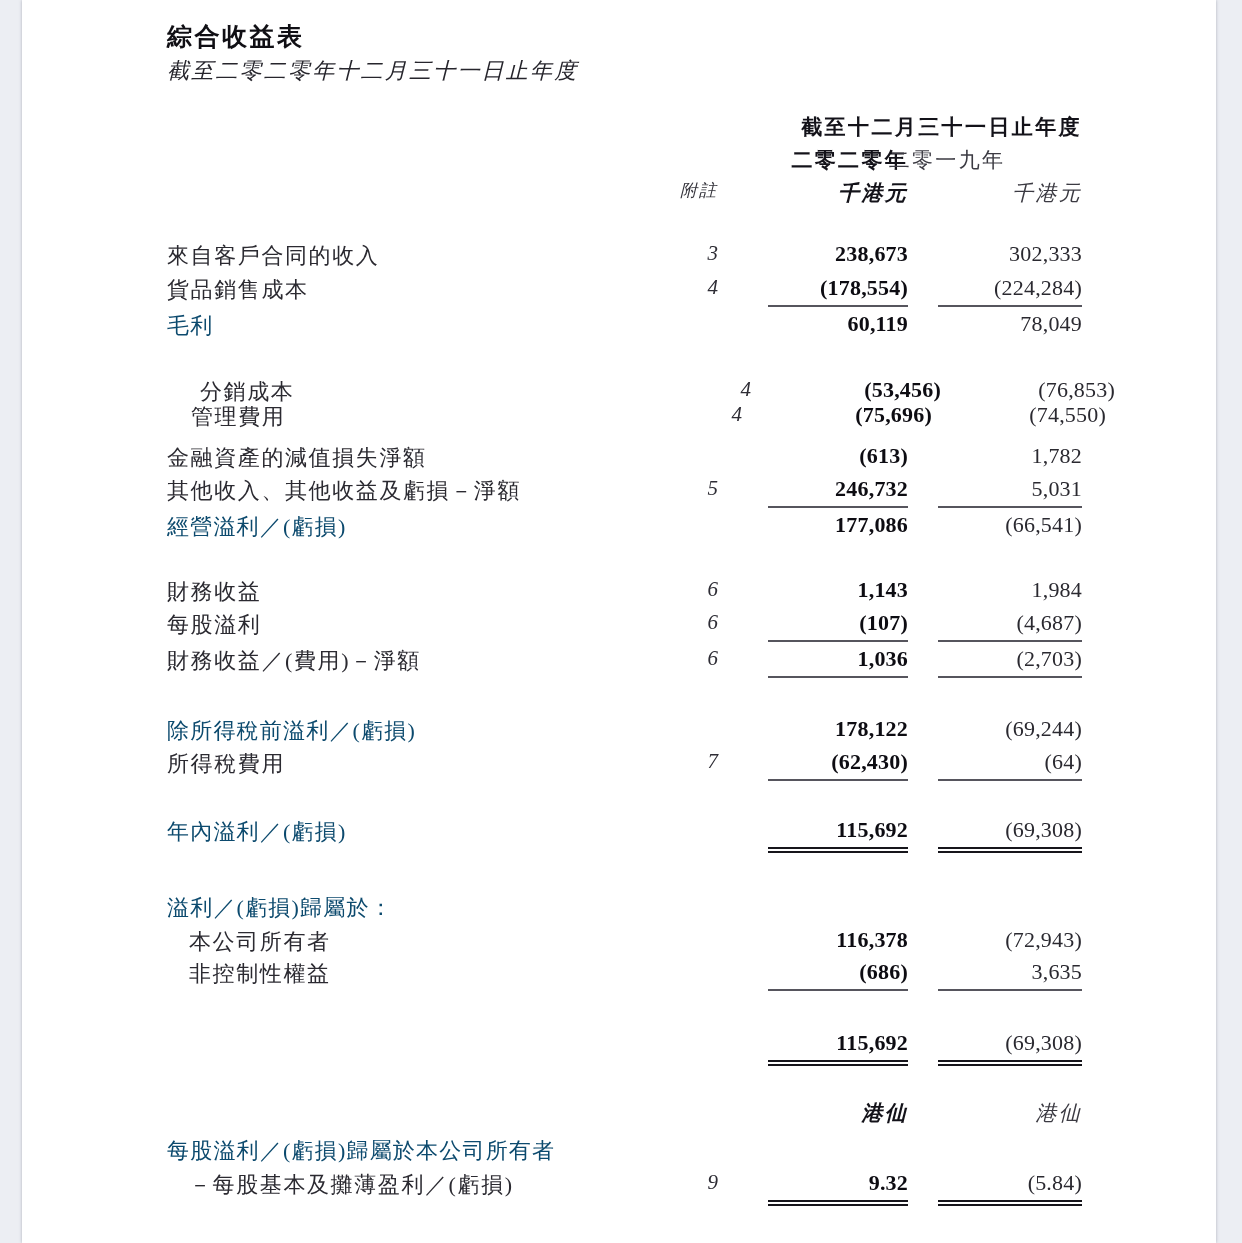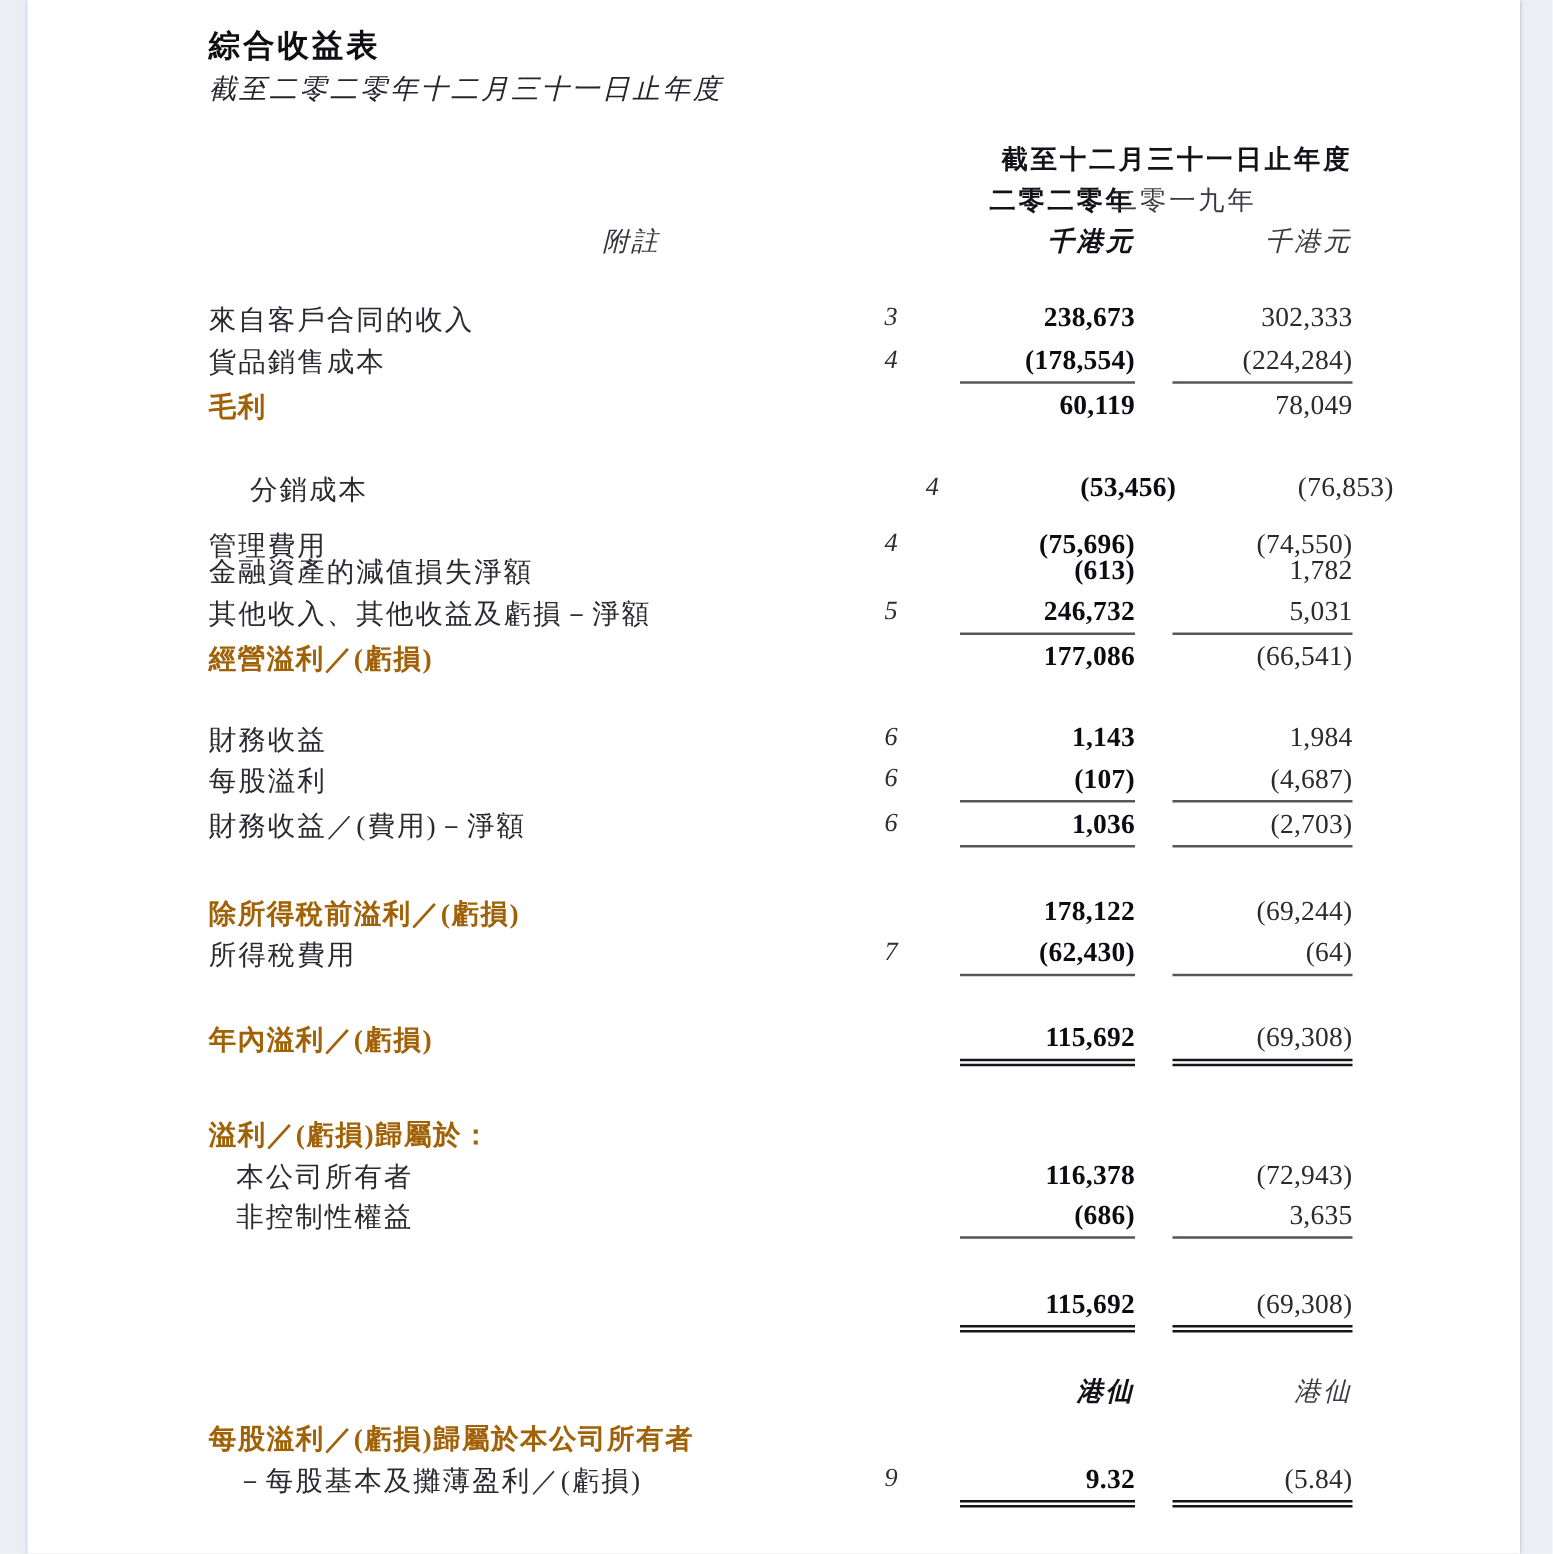--- a/index.html
+++ b/index.html
@@ -86,21 +86,22 @@
     font-size: 21px;
     letter-spacing: 2.3px;
     color: #3b3a42;
     white-space: nowrap;
   }
   .col-head-note {
     position: absolute;
     top: 179px;
     left: 460px;
     width: 236px;
-    font-size: 21px;
+    text-align: right;
+    font-size: 17px;
     font-style: italic;
     letter-spacing: 2px;
     color: #35343c;
   }
   .col-head-unit1 {
     position: absolute;
     top: 179px;
     left: 614px;
     width: 272px;
     text-align: right;
@@ -163,23 +164,23 @@
   .r-label {
     position: absolute;
     left: 145px;
     top: 0;
     font-size: 22px;
     letter-spacing: 1.6px;
     color: #2b2a31;
     white-space: nowrap;
   }
   .row.bold .r-label {
-    font-weight: bold;
+    font-weight: normal;
     letter-spacing: 1.2px;
-    color: #a16207;
+    color: #0c4a6e;
   }
   .r-label.indent { left: 167px; }
 
   .r-note {
     position: absolute;
     left: 460px;
     top: 0;
     width: 236px;
     text-align: right;
     font-size: 21px;
@@ -274,21 +275,21 @@
           <div class="r-note"></div>
           <div class="r-v1">60,119</div>
           <div class="r-v2">78,049</div>
         </div>
         <div class="row" style="top: 377px; margin-left: 33px;">
           <div class="r-label">分銷成本</div>
           <div class="r-note">4</div>
           <div class="r-v1">(53,456)</div>
           <div class="r-v2">(76,853)</div>
         </div>
-        <div class="row" style="top: 422px;">
+        <div class="row" style="top: 402px; margin-left: 24px;">
           <div class="r-label">管理費用</div>
           <div class="r-note">4</div>
           <div class="r-v1">(75,696)</div>
           <div class="r-v2">(74,550)</div>
         </div>
         <div class="row" style="top: 443px;">
           <div class="r-label">金融資產的減值損失淨額</div>
           <div class="r-note"></div>
           <div class="r-v1">(613)</div>
           <div class="r-v2">1,782</div>

